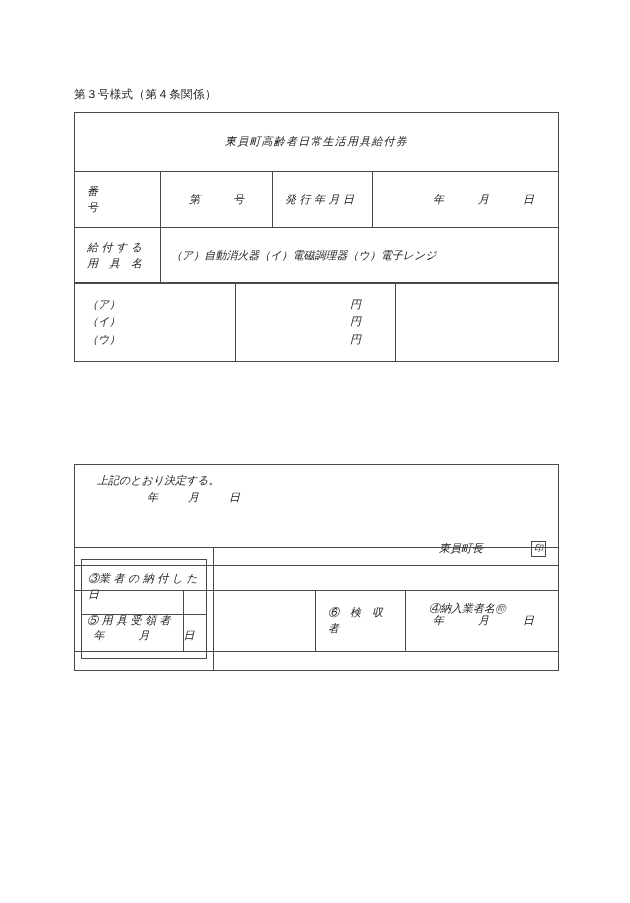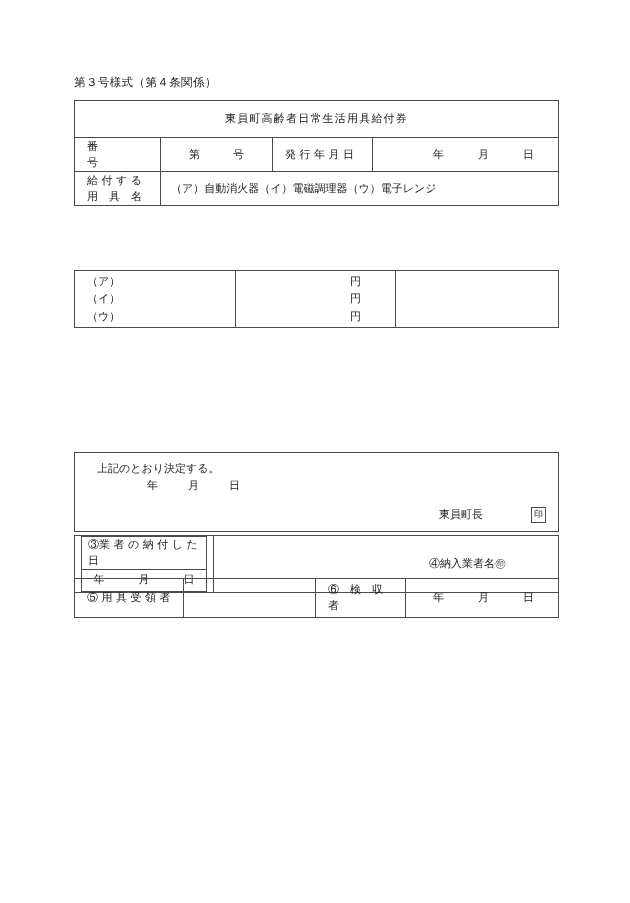--- a/index.html
+++ b/index.html
@@ -10,21 +10,21 @@
     width: 630px;
     height: 903px;
     background: #ffffff;
     font-family: "DejaVu Serif", "Liberation Serif", serif;
     color: #1a1a1a;
     position: relative;
     overflow: hidden;
   }
   .page {
     position: absolute;
-    left: 0; top: 4px;
+    left: 0; top: 16px;
     width: 630px;
     height: 728px;
   }
   .form-number {
     position: absolute;
     left: 74px;
     top: 71px;
     font-size: 11.5px;
     letter-spacing: 0.4px;
     white-space: nowrap;
@@ -33,23 +33,24 @@
     position: absolute;
     left: 74px;
     top: 96px;
     width: 484px;
     border-collapse: collapse;
     table-layout: fixed;
   }
   table.form td {
     border: 1px solid #4a4a4a;
     font-size: 11px;
-    padding: 0 6px;
+    padding: 11px 6px;
     vertical-align: middle;
     line-height: 1.45;
+    font-style: italic;
   }
   
   .spread {
     display: flex;
     justify-content: space-between;
     padding: 0 6px;
   }
   .spread-c {
     display: flex;
     justify-content: space-around;

